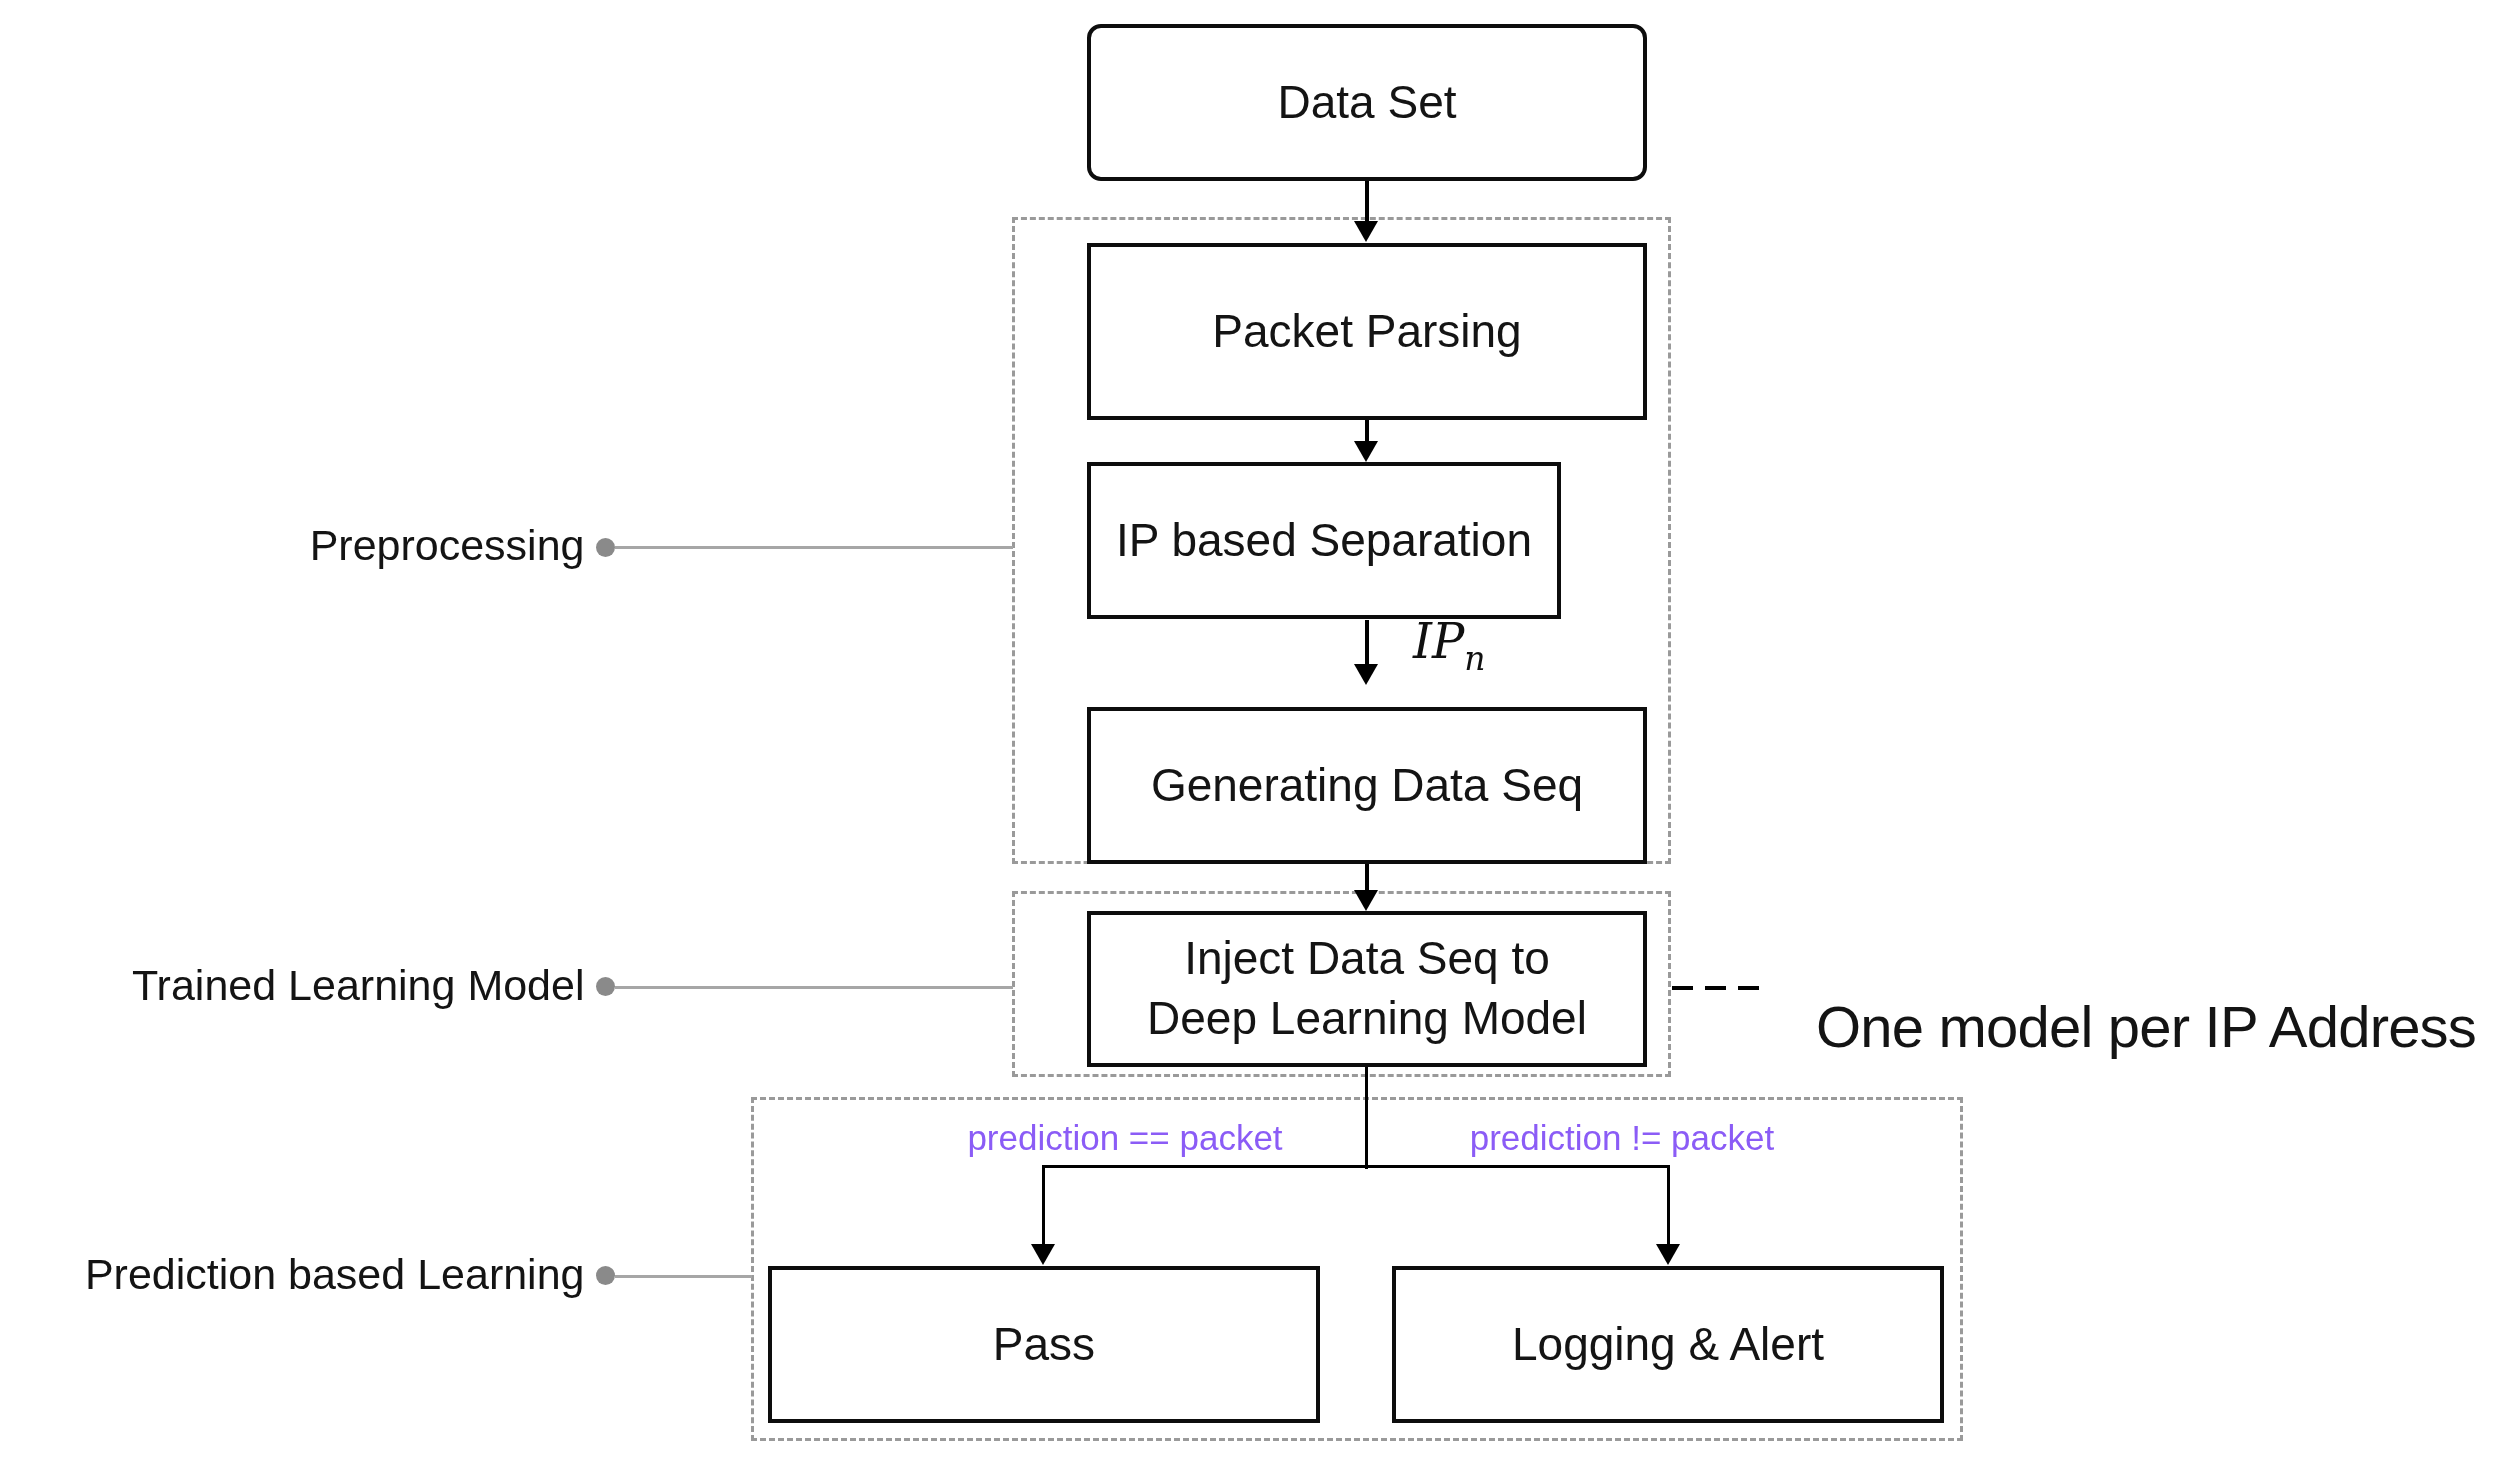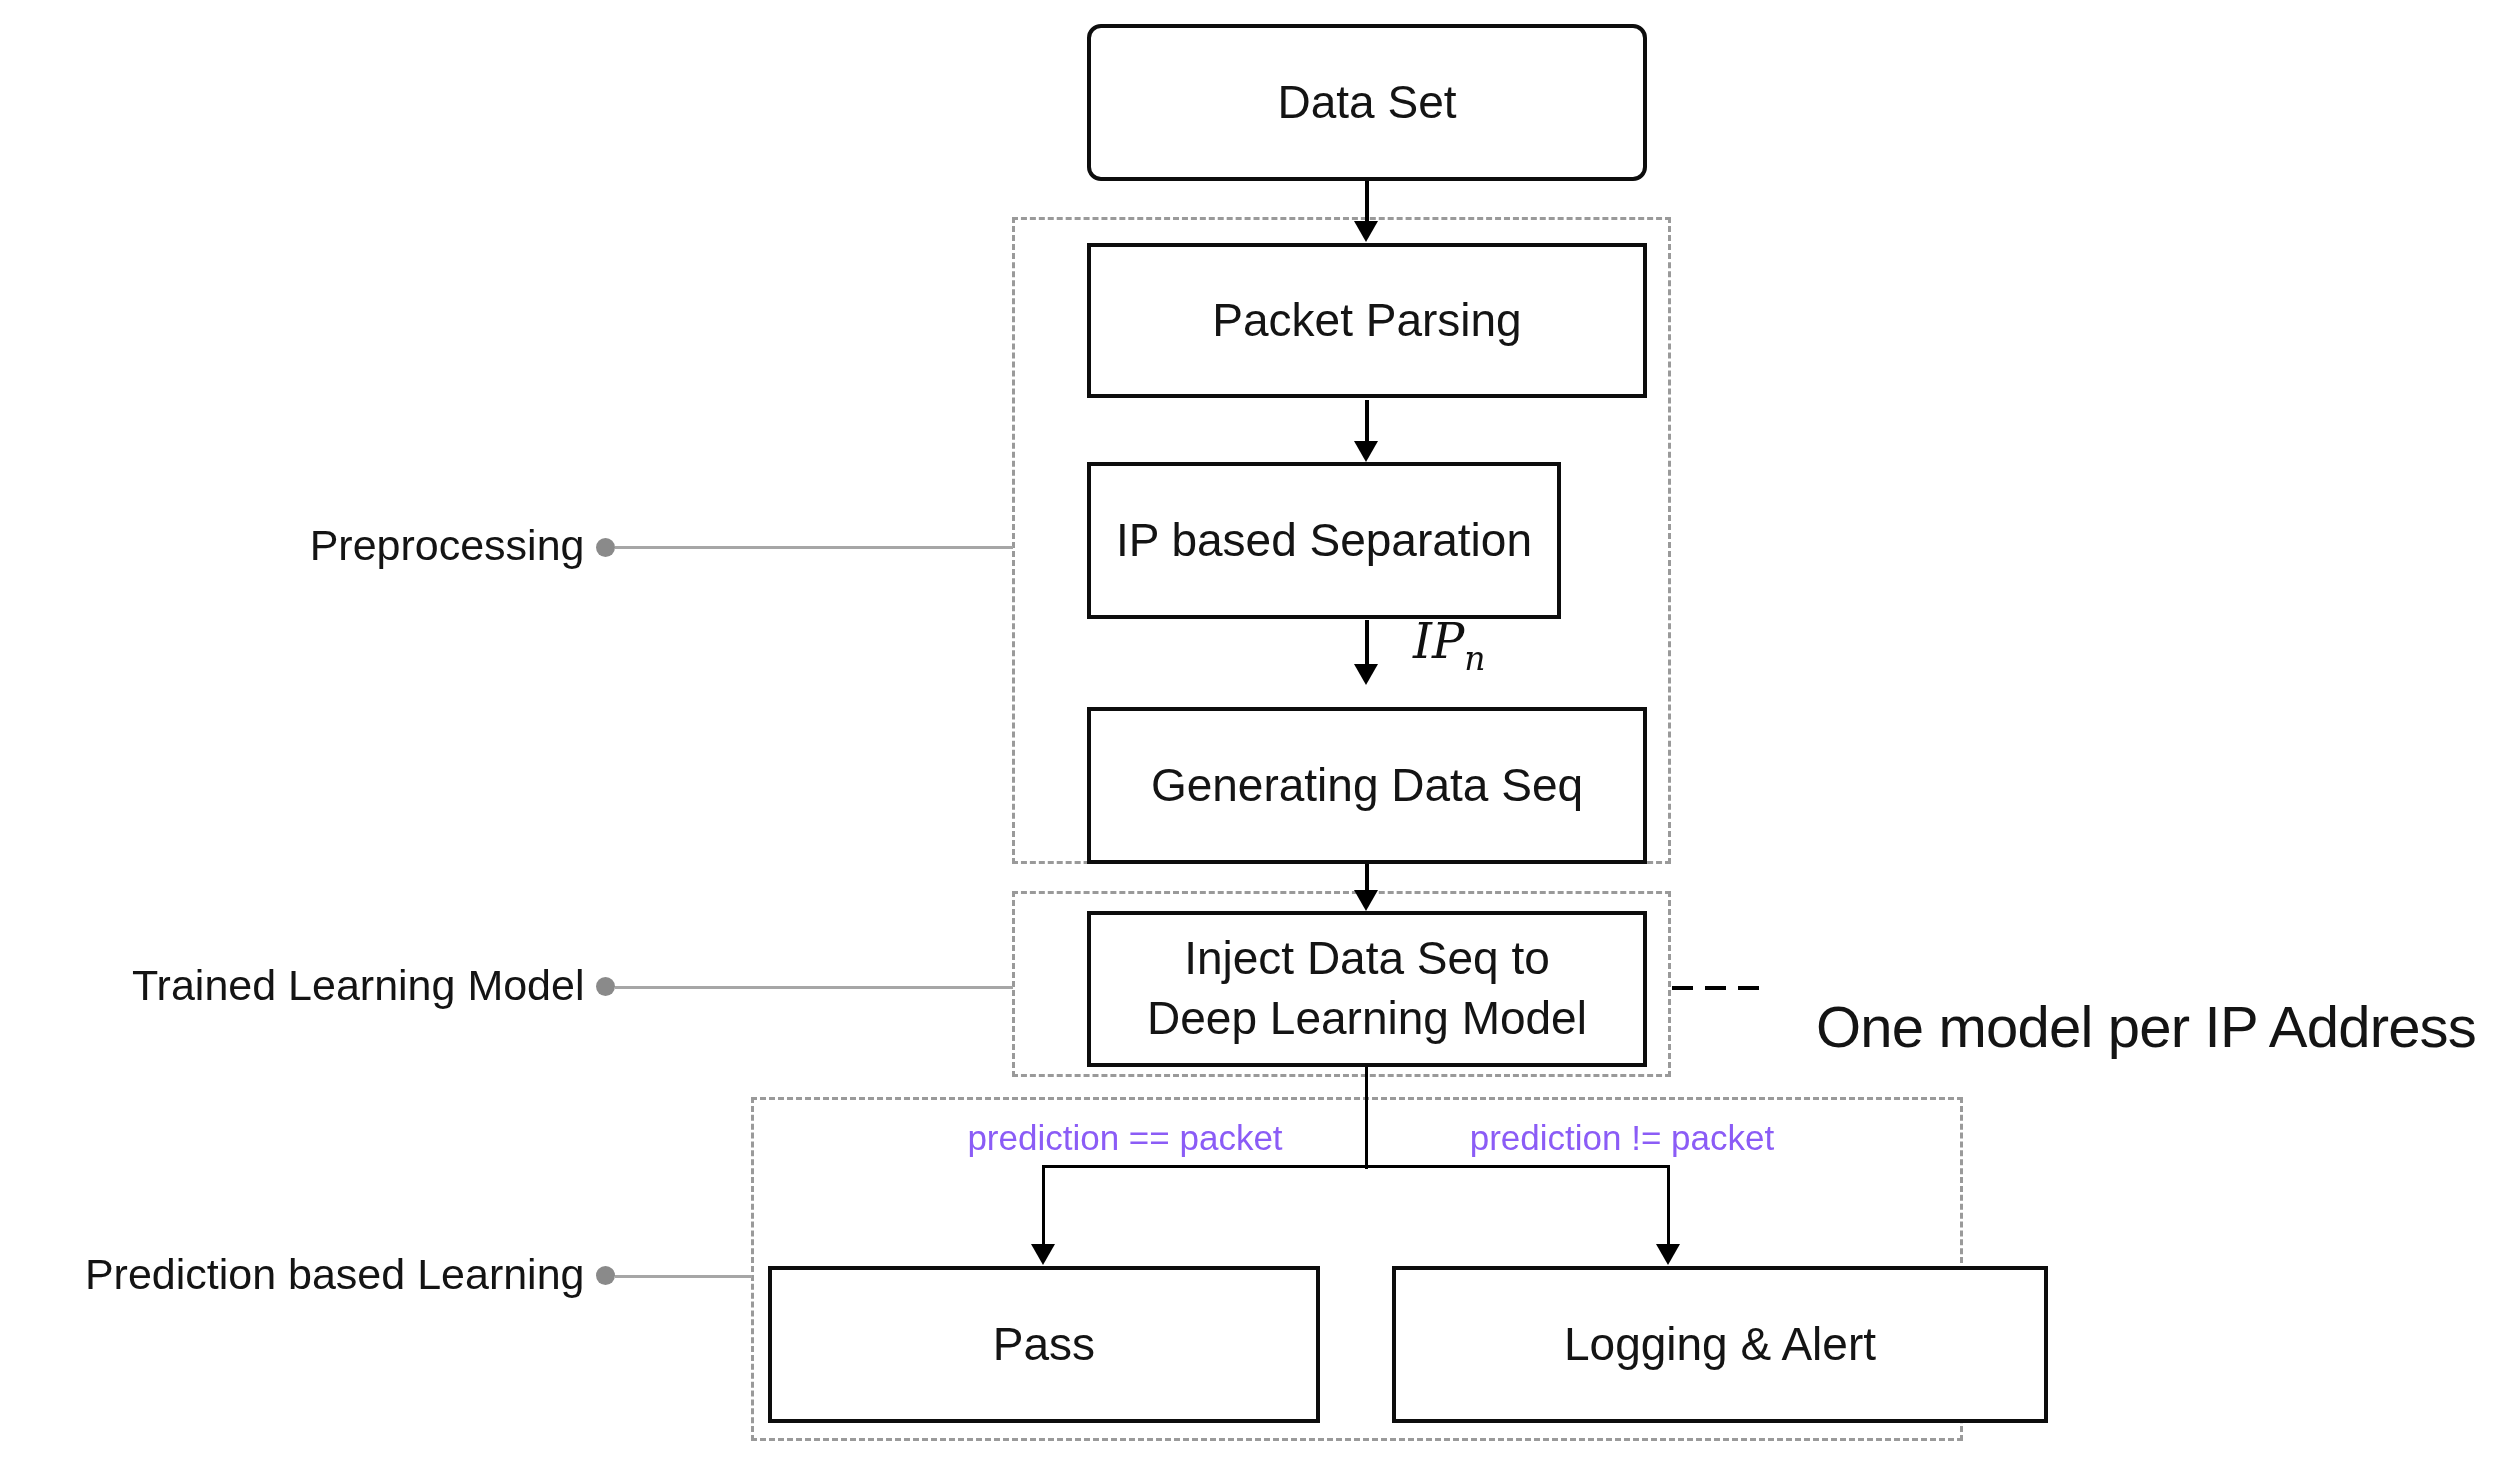--- a/index.html
+++ b/index.html
@@ -58,21 +58,21 @@
 <div class="stage">
 
   <div class="container" style="left:1012px;top:217px;width:659px;height:647px;"></div>
   <div class="container" style="left:1012px;top:891px;width:659px;height:186px;"></div>
   <div class="container" style="left:751px;top:1097px;width:1212px;height:344px;"></div>
 
   <div class="box" style="left:1087px;top:24px;width:560px;height:157px;border-radius:14px;">
     <span>Data Set</span>
   </div>
 
-  <div class="box" style="left:1087px;top:243px;width:560px;height:155px;">
+  <div class="box" style="left:1087px;top:243px;width:560px;height:177px;">
     <span>Packet Parsing</span>
   </div>
 
   <div class="box" style="left:1087px;top:462px;width:474px;height:157px;">
     <span>IP based Separation</span>
   </div>
 
   <div class="box" style="left:1087px;top:687px;width:560px;height:157px;margin-top:20px;">
     <span>Generating Data Seq</span>
   </div>
@@ -81,21 +81,21 @@
     <span>
       <span>Inject Data Seq to</span><br>
       <span>Deep Learning Model</span>
     </span>
   </div>
 
   <div class="box" style="left:768px;top:1266px;width:552px;height:157px;">
     <span>Pass</span>
   </div>
 
-  <div class="box" style="left:1392px;top:1266px;width:656px;height:157px;">
+  <div class="box" style="left:1392px;top:1266px;width:552px;height:157px;">
     <span>Logging &amp; Alert</span>
   </div>
 
   <div class="vline" style="left:1365px;top:181px;height:41px;"></div>
   <div class="ahead" style="left:1354px;top:221px;"></div>
 
   <div class="vline" style="left:1365px;top:400px;height:42px;"></div>
   <div class="ahead" style="left:1354px;top:441px;"></div>
 
   <div class="vline" style="left:1365px;top:620px;height:46px;"></div>

